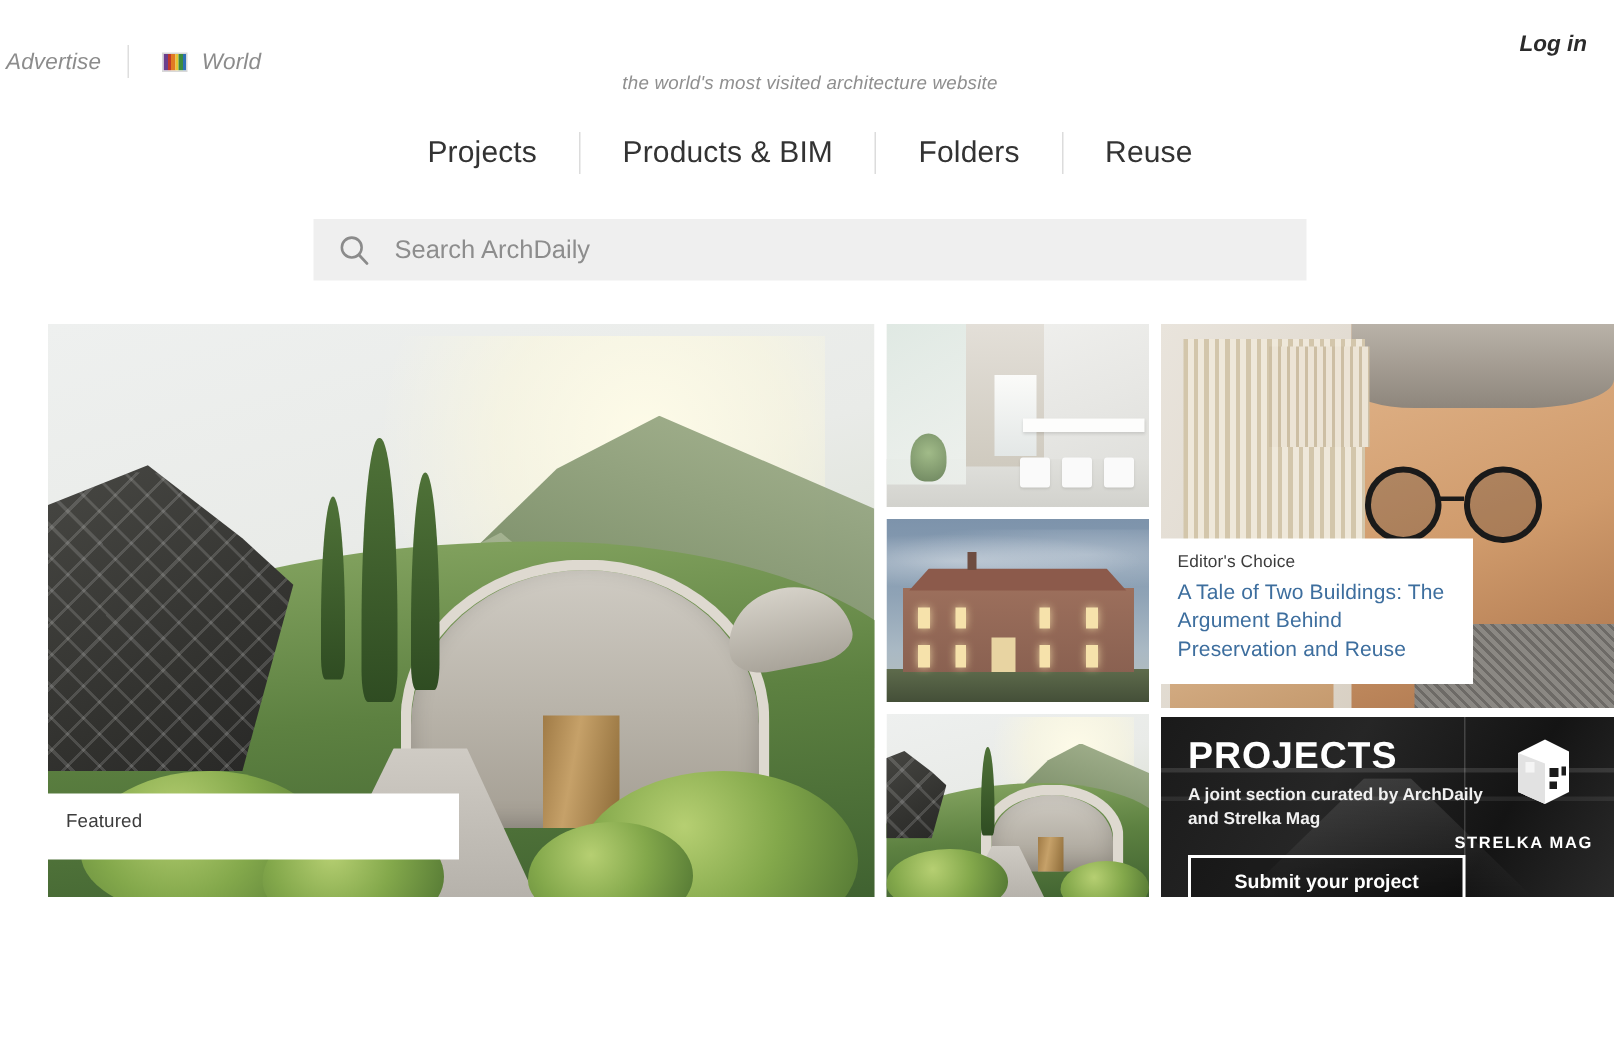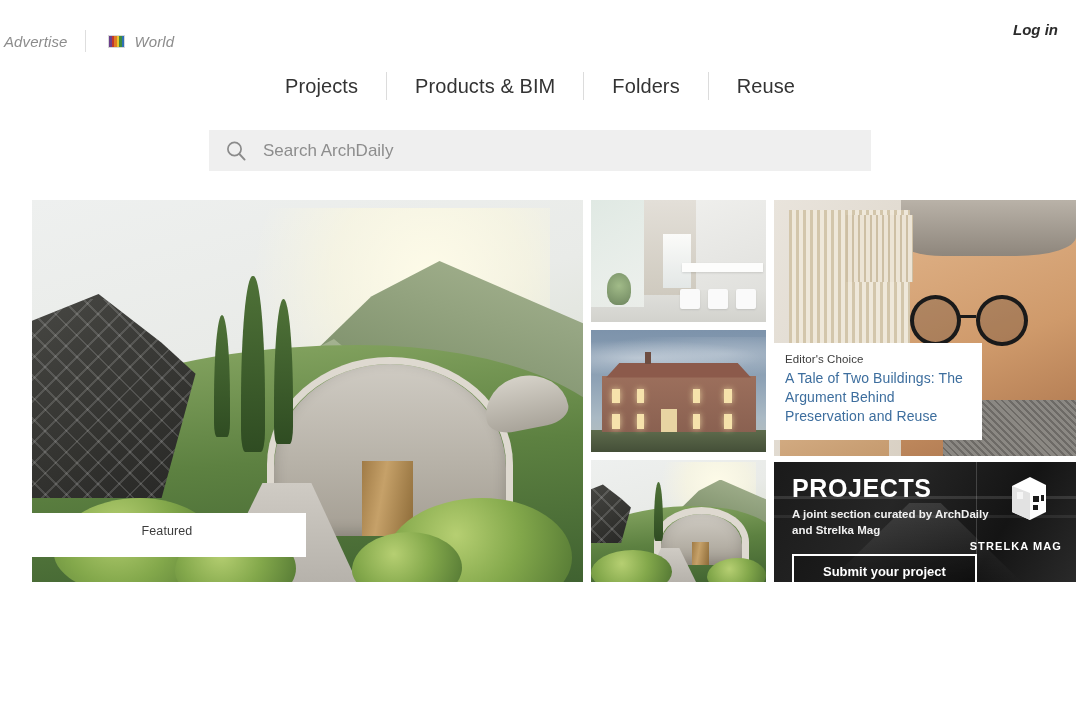--- a/index.html
+++ b/index.html
@@ -166,21 +166,20 @@
   }
   .caption-title {
     font-size: 17px;
     line-height: 1.32;
     color: #3d6e9e;
     letter-spacing: .1px;
   }
   .caption-hero {
     left: 0; bottom: 25px;
     width: 274px;
-    text-align: center;
   }
   .caption-editor {
     left: 0; top: 143px;
     width: 208px;
     padding: 10px 12px 13px 11px;
   }
   .caption-editor .caption-kicker { font-size: 11.5px; margin-bottom: 4px; }
   .caption-editor .caption-title { font-size: 14px; line-height: 1.37; }
 
   
@@ -372,20 +371,21 @@
           <i style="background:#3d8b3d"></i>
           <i style="background:#2f6fb5"></i>
       </span>
       <span class="world-label">World</span>
     </span>
   </div>
   <span class="login-link">Log in</span>
 </div>
 
 <div class="logo-area">
+  <div class="tagline">the world's most visited architecture website</div>
 </div>
 
 <div class="mainnav">
   <span class="nav-item">Projects</span>
   <span class="nav-sep"></span>
   <span class="nav-item">Products &amp; BIM</span>
   <span class="nav-sep"></span>
   <span class="nav-item">Folders</span>
   <span class="nav-sep"></span>
   <span class="nav-item">Reuse</span>

